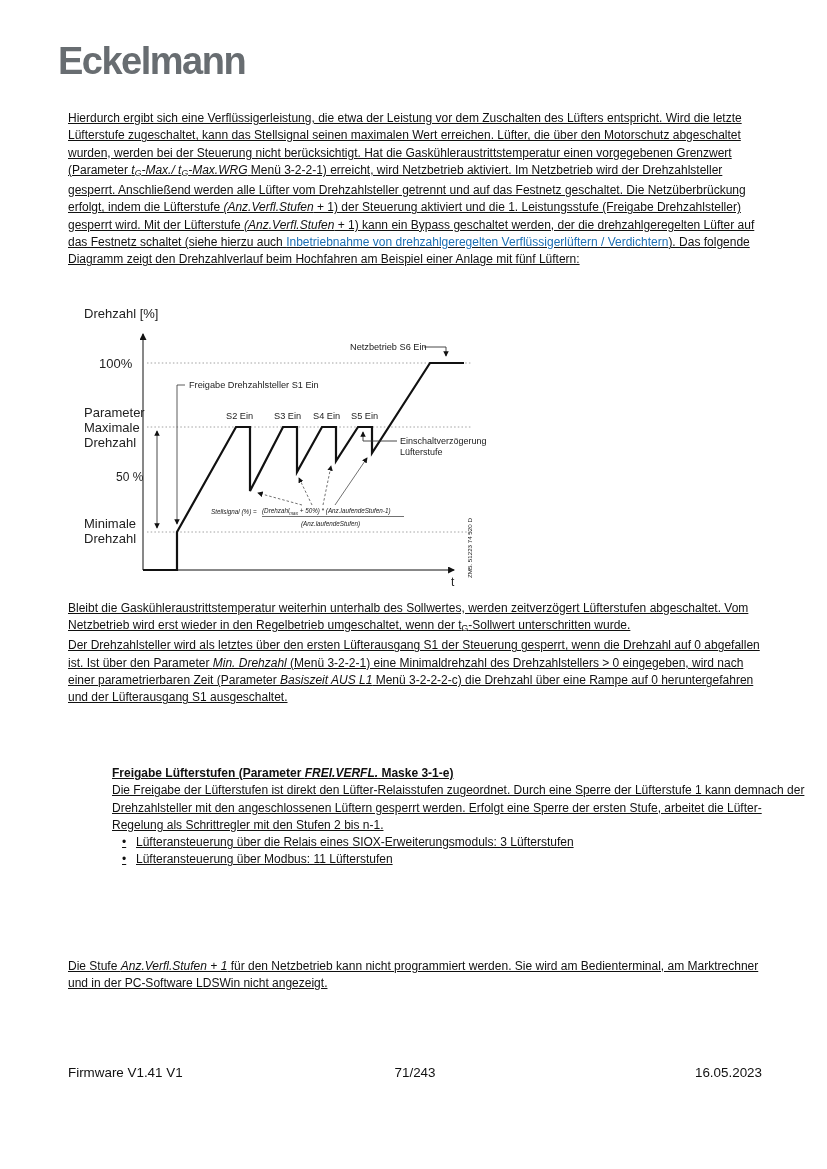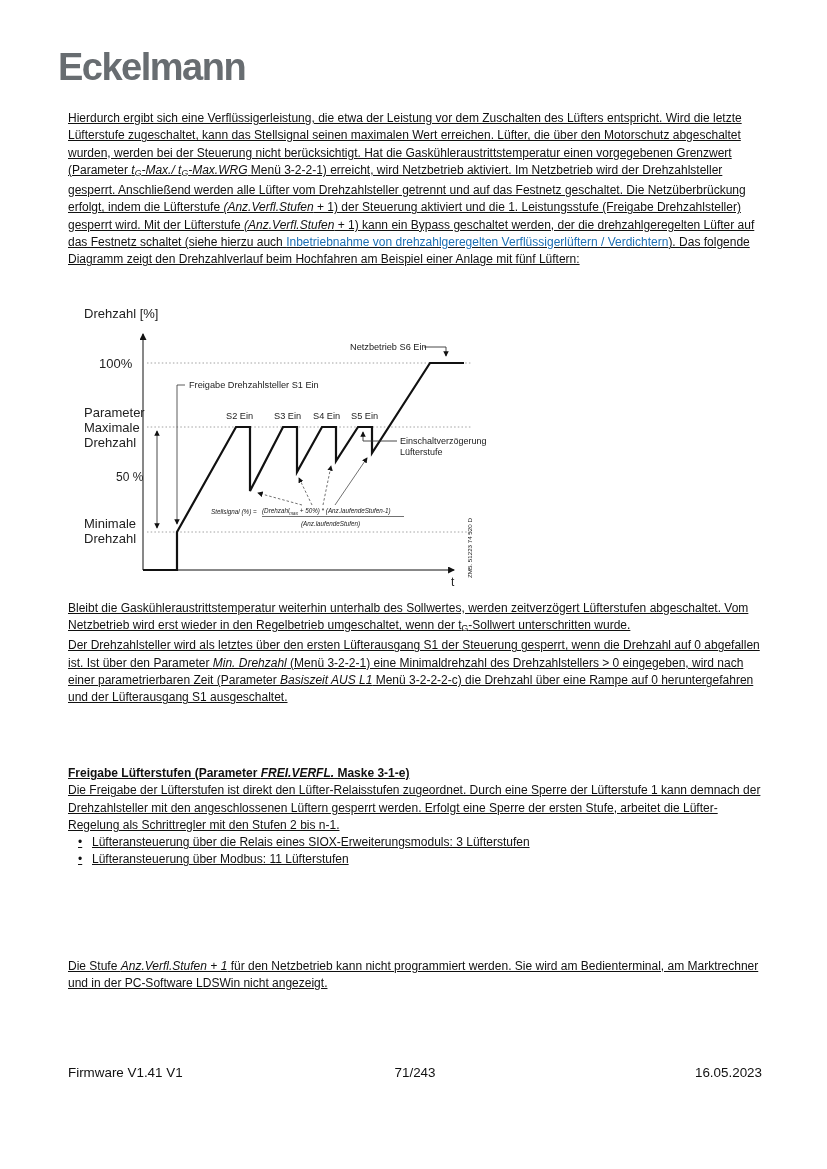--- a/index.html
+++ b/index.html
@@ -2,21 +2,21 @@
 <html style="--link-color: #1b6fb5; --logo-color: #686d71;"><head>
 <meta charset="utf-8">
 <style>
   html,body{margin:0;padding:0;}
   body{
     width:827px;height:1169px;background:#ffffff;position:relative;overflow:hidden;
     font-family:"Liberation Sans","DejaVu Sans",sans-serif;color:#111;
     -webkit-font-smoothing:antialiased;
   }
   .logo{
-    position:absolute;left:58px;top:46px;
+    position:absolute;left:58px;top:40px;
     font-size:38px;font-weight:700;letter-spacing:-1.5px;color:var(--logo-color,#686d71);
   }
   .textblock{
     position:absolute;left:68px;width:694px;
     font-size:12px;line-height:17.3px;text-decoration:underline;
   }
   .textblock p{margin:0;padding:0;}
   .st-i{font-style:italic;}
   .st-b{font-weight:700;}
   .st-sub{font-size:0.72em;vertical-align:-0.22em;}
@@ -97,21 +97,21 @@
   <text x="301" y="526" font-size="6.3" font-style="italic">(Anz.laufendeStufen)</text>
 
   <text x="472" y="578" font-size="6.2" fill="#555" transform="rotate(-90 472 578)">ZM5. 51223 74 520 D</text>
 </svg>
 
 <div class="textblock" style="top:600px;">
   <p><span>Bleibt die Gaskühleraustrittstemperatur weiterhin unterhalb des Sollwertes, werden zeitverzögert Lüfterstufen abgeschaltet. Vom Netzbetrieb wird erst wieder in den Regelbetrieb umgeschaltet, wenn der t</span><span class="st-sub">G</span><span>-Sollwert unterschritten wurde.</span></p>
   <p><span>Der Drehzahlsteller wird als letztes über den ersten Lüfterausgang S1 der Steuerung gesperrt, wenn die Drehzahl auf 0 abgefallen ist. Ist über den Parameter </span><span class="st-i">Min. Drehzahl</span><span> (Menü 3-2-2-1) eine Minimaldrehzahl des Drehzahlstellers &gt; 0 eingegeben, wird nach einer parametrierbaren Zeit (Parameter </span><span class="st-i">Basiszeit AUS L1</span><span> Menü 3-2-2-2-c) die Drehzahl über eine Rampe auf 0 heruntergefahren und der Lüfterausgang S1 ausgeschaltet.</span></p>
 </div>
 
-<div class="textblock" style="top:765px;">
+<div class="textblock" style="top:765px;margin-left:44px;">
   <p class="heading"><span class="st-b">Freigabe Lüfterstufen (Parameter </span><span class="st-b st-i">FREI.VERFL.</span><span class="st-b"> Maske 3-1-e)</span></p>
   <p><span>Die Freigabe der Lüfterstufen ist direkt den Lüfter-Relaisstufen zugeordnet. Durch eine Sperre der Lüfterstufe 1 kann demnach der Drehzahlsteller mit den angeschlossenen Lüftern gesperrt werden. Erfolgt eine Sperre der ersten Stufe, arbeitet die Lüfter-Regelung als Schrittregler mit den Stufen 2 bis n-1.</span></p>
   <div class="bullet-row">
     <span class="bullet-dot">•</span>
     <span class="bullet-text">Lüfteransteuerung über die Relais eines SIOX-Erweiterungsmoduls: 3 Lüfterstufen</span>
   </div>
   <div class="bullet-row">
     <span class="bullet-dot">•</span>
     <span class="bullet-text">Lüfteransteuerung über Modbus: 11 Lüfterstufen</span>
   </div>

